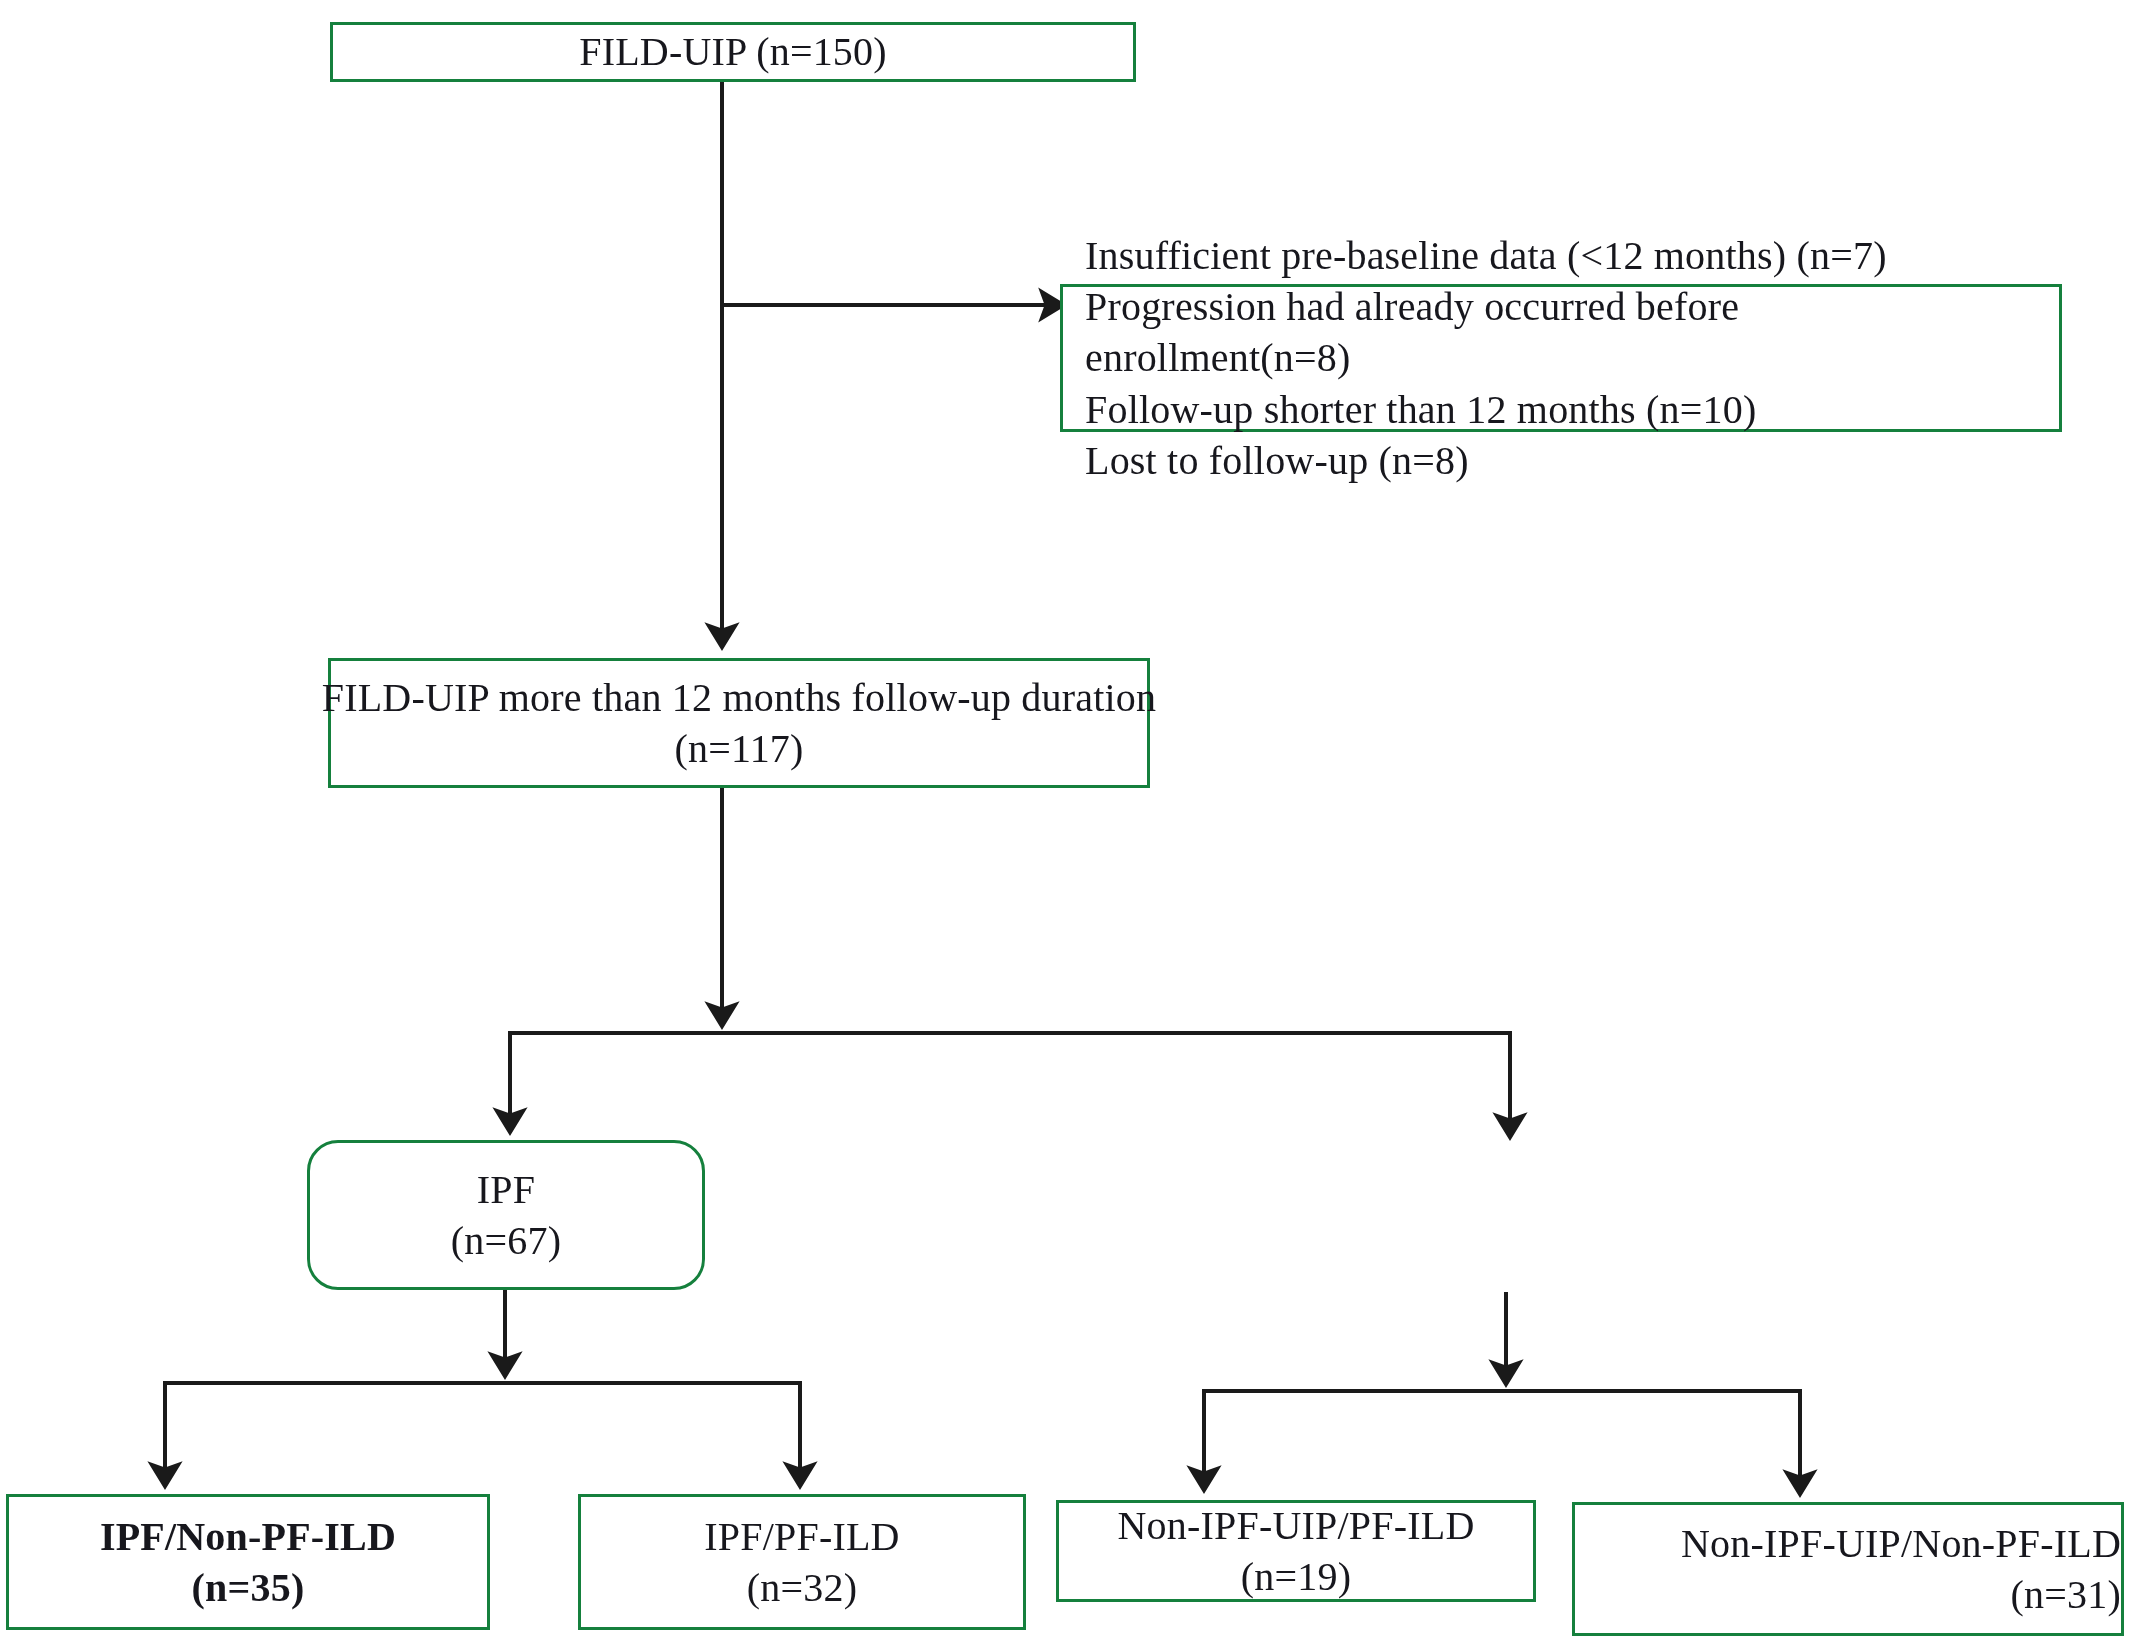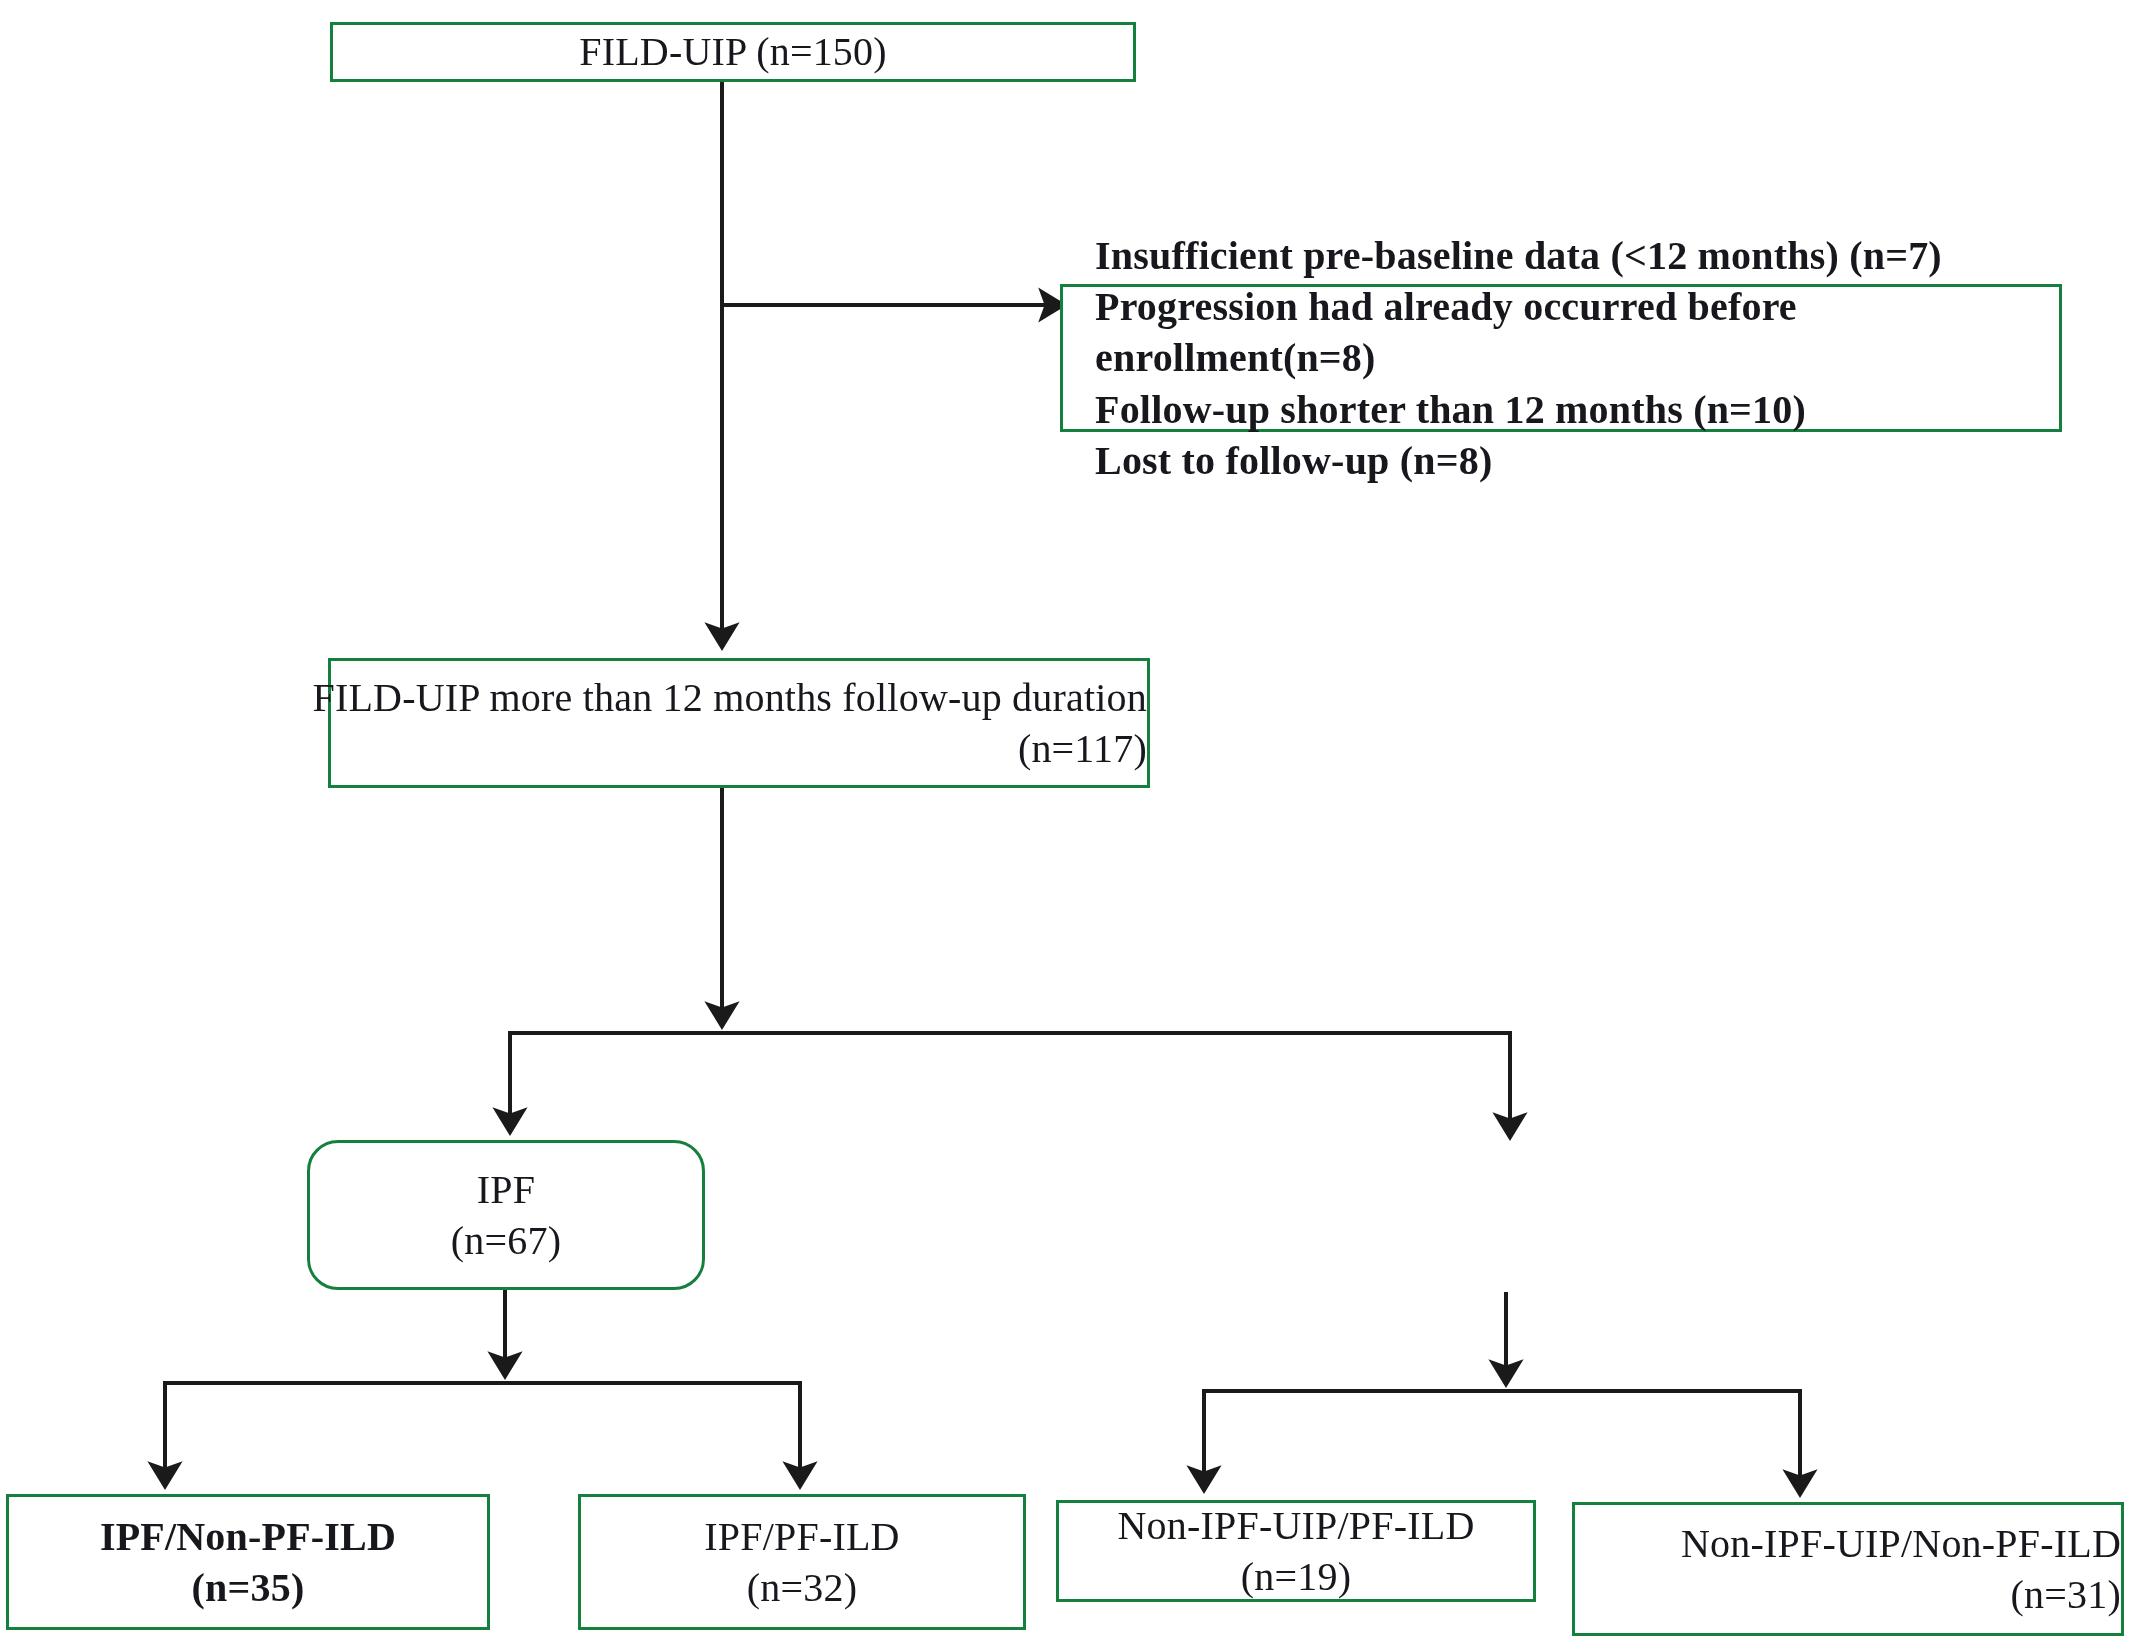--- a/index.html
+++ b/index.html
@@ -36,23 +36,22 @@
     text-align: center;
     color: #17171d;
     font-size: 40px;
     line-height: 1.28;
     letter-spacing: 0.2px;
   }
   .node.left-align {
     align-items: flex-start;
     text-align: left;
     justify-content: center;
-    padding-left: 32px;
+    padding-left: 22px;
     padding-right: 10px;
-    font-weight: bold;
   }
   .node .line {
     display: block;
     white-space: nowrap;
   }
   .node.left-align .line {
     white-space: normal;
   }
 </style>
 </head>
@@ -102,21 +101,21 @@
   </div>
 
   <div class="node left-align" style="left:1060px; top:284px; width:1002px; height:144px; height:150px; top:284px; height:148px; width:1002px; height:148px;">
     <span class="line">Insufficient pre-baseline data (&lt;12 months) (n=7)</span>
     <span class="line">Progression had already occurred before</span>
     <span class="line">enrollment(n=8)</span>
     <span class="line">Follow-up shorter than 12 months (n=10)</span>
     <span class="line">Lost to follow-up (n=8)</span>
   </div>
 
-  <div class="node" style="left:328px; top:658px; width:822px; height:130px;align-items:flex-end;">
+  <div class="node" style="left:328px; top:658px; width:822px; height:130px;">
     <span class="line">FILD-UIP more than 12 months follow-up duration</span>
     <span class="line">(n=117)</span>
   </div>
 
   <div class="node" style="left:307px; top:1140px; width:398px; height:150px;border-radius:31px;">
     <span class="line">IPF</span>
     <span class="line">(n=67)</span>
   </div>
 
 

